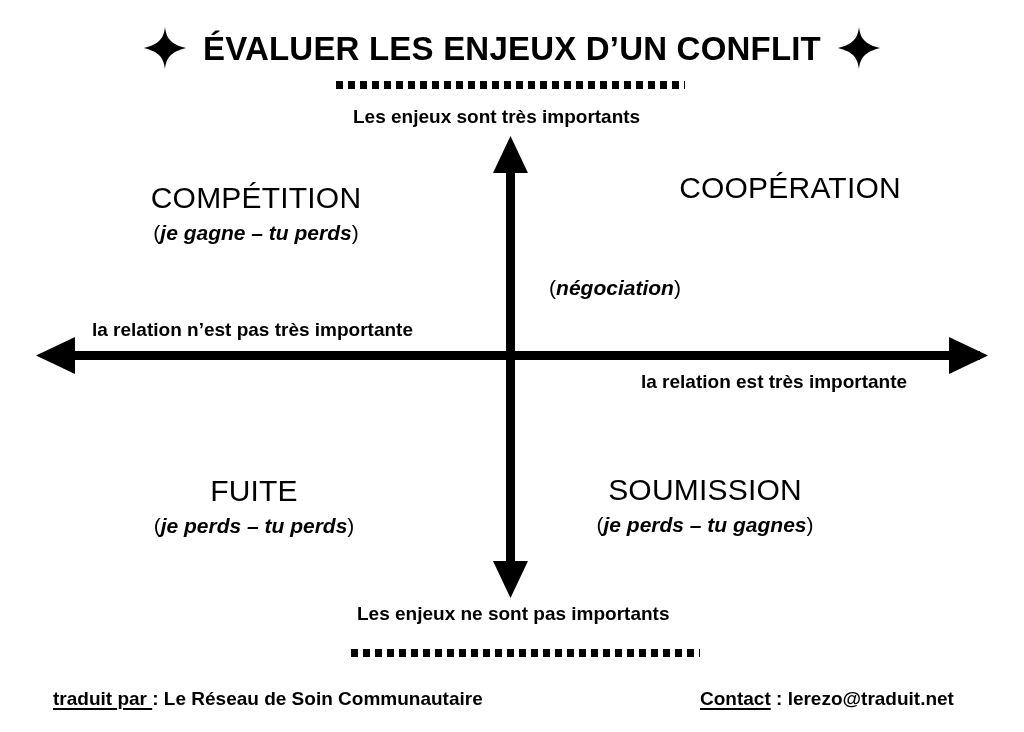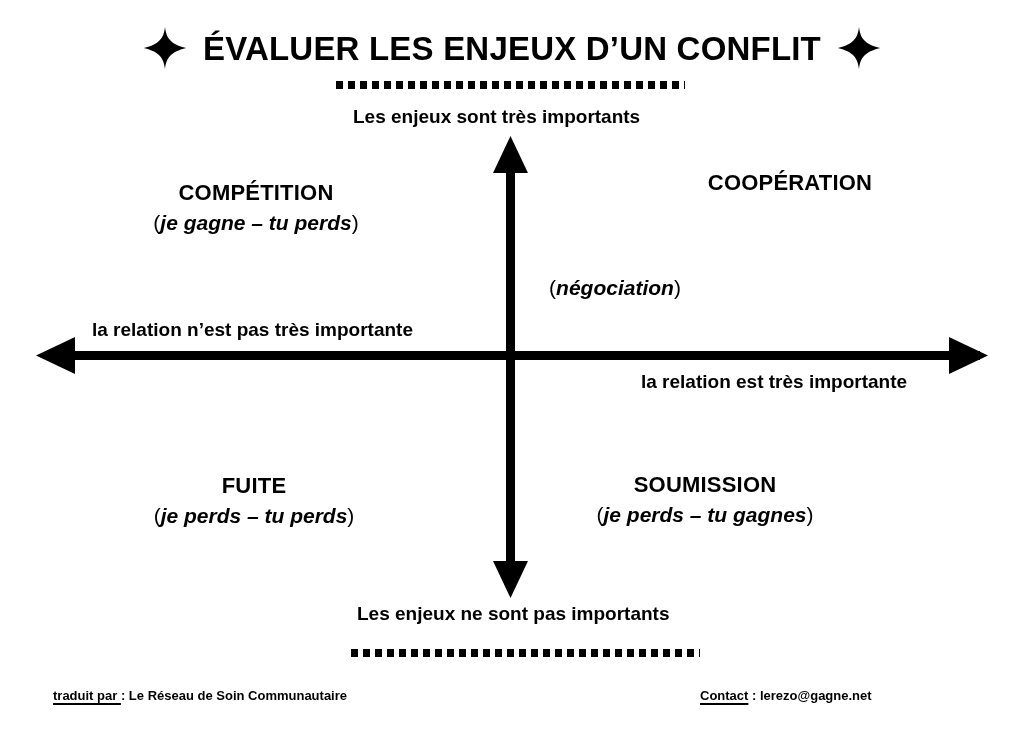--- a/index.html
+++ b/index.html
@@ -91,22 +91,22 @@
   }
 
   
   .quad {
     position: absolute;
     text-align: center;
     line-height: 1.22;
     white-space: nowrap;
   }
   .quad .heading {
-    font-size: 22px;
-    font-weight: 700;
+    font-size: 30px;
+    font-weight: 400;
     letter-spacing: 0.2px;
     display: block;
   }
   .quad .sub {
     font-size: 21px;
     font-weight: 400;
     display: block;
     margin-top: 3px;
   }
   .quad .sub em {
@@ -115,21 +115,21 @@
 
   #quad-competition  { left: 56px;  top: 180px; width: 400px; }
   #quad-cooperation  { left: 590px; top: 170px; width: 400px; }
   #quad-compromis    { left: 415px; top: 272px; width: 400px; }
   #quad-fuite        { left: 54px;  top: 473px; width: 400px; }
   #quad-soumission   { left: 505px; top: 472px; width: 400px; }
 
   
   .footer-item {
     position: absolute;
-    font-size: 13px;
+    font-size: 19px;
     font-weight: 700;
     white-space: nowrap;
     line-height: 1.1;
   }
   .footer-item .u {
     text-decoration: underline;
     text-decoration-thickness: 2px;
     text-underline-offset: 3px;
   }
   #footer-left  { left: 53px;  top: 689px; }
@@ -194,16 +194,16 @@
   <div class="quad" id="quad-soumission">
     <span class="heading">SOUMISSION</span>
     <span class="sub"><span>(</span><em>je perds – tu gagnes</em><span>)</span></span>
   </div>
 
   <div class="footer-item" id="footer-left">
     <span class="u">traduit  par </span><span>: </span><span>Le Réseau de Soin Communautaire</span>
   </div>
 
   <div class="footer-item" id="footer-right">
-    <span class="u">Contact</span><span> : </span><span>lerezo@gagne.net</span>
+    <span class="u">Contact</span><span> : </span><span>lerezo@traduit.net</span>
   </div>
 
 </div>
 
 </body></html>

